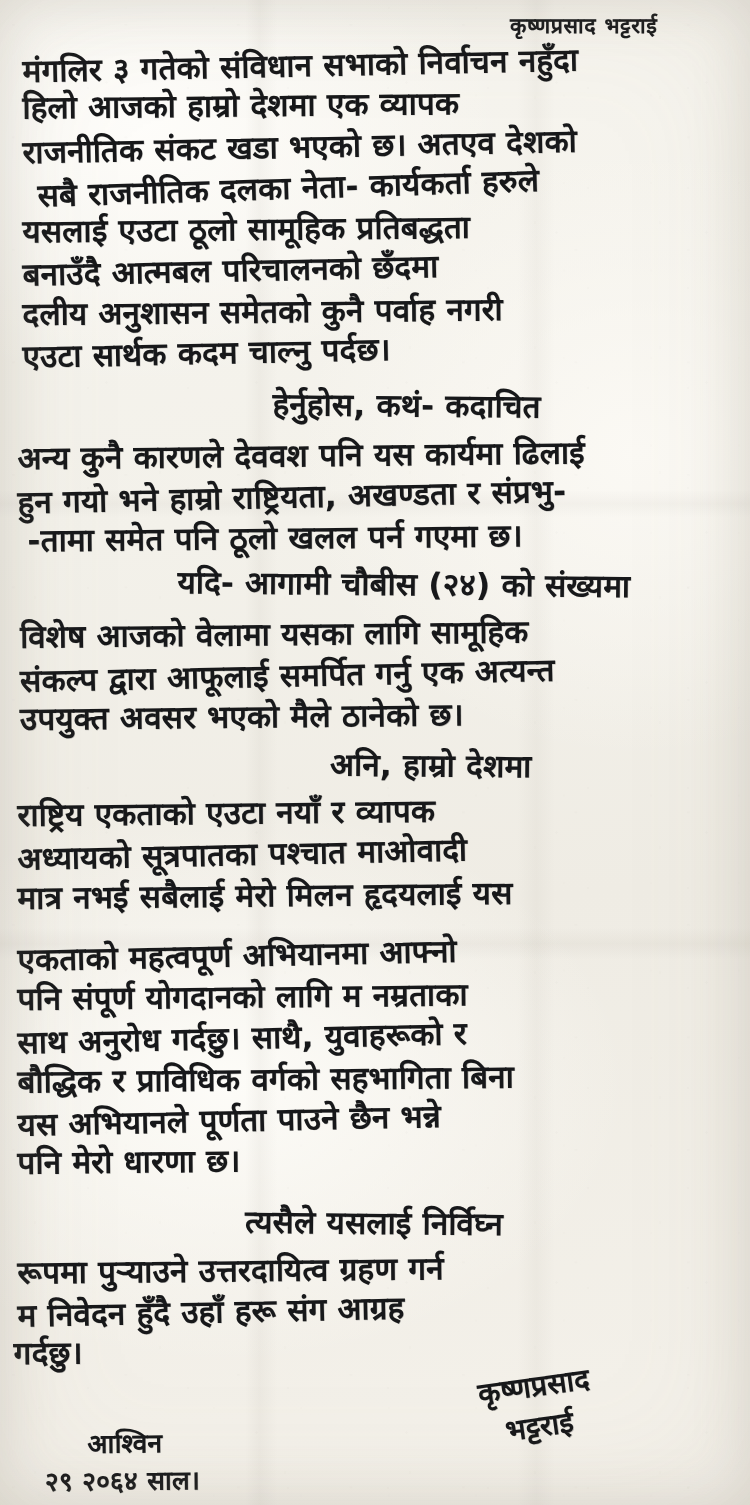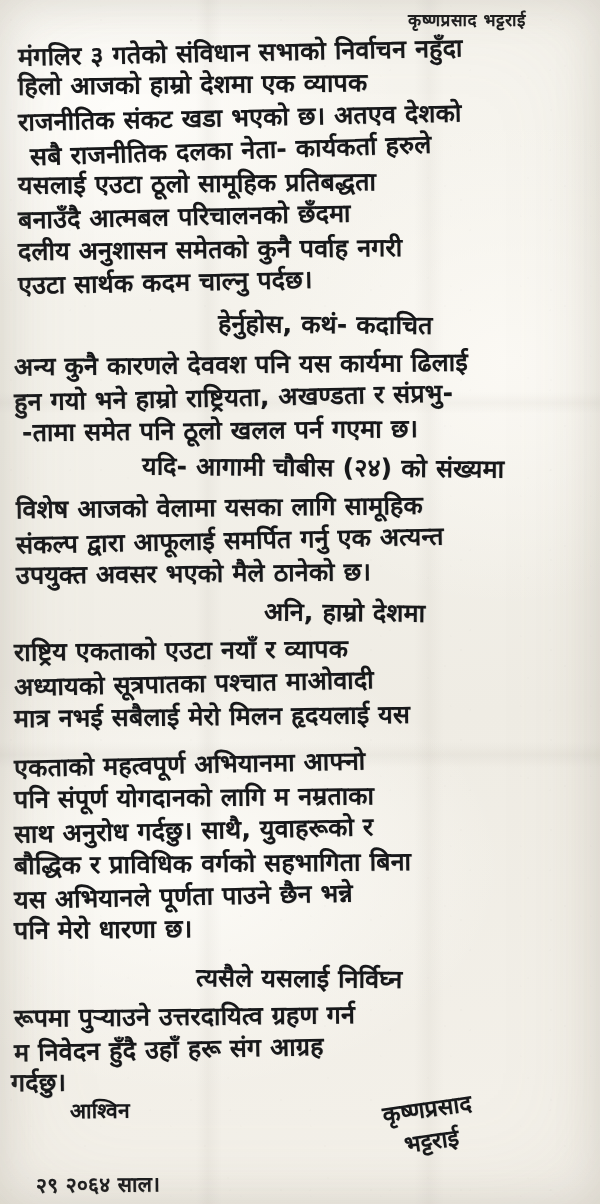--- a/index.html
+++ b/index.html
@@ -141,18 +141,18 @@
 
   <div class="hw line tilt-d" style="left:196px; top:966px;">त्यसैले यसलाई निर्विघ्न</div>
 
   <div class="hw line tilt-b" style="left:14px; top:1004px;">रूपमा पुर्‍याउने उत्तरदायित्व ग्रहण गर्न</div>
   <div class="hw line tilt-a" style="left:14px; top:1037px;">म निवेदन हुँदै उहाँ हरू संग आग्रह</div>
   <div class="hw line tilt-b" style="left:11px; top:1070px;">गर्दछु।</div>
 
   <div class="hw sig-block" style="left:382px; top:1092px;">कृष्णप्रसाद</div>
   <div class="hw sig-block" style="left:404px; top:1124px;">भट्टराई</div>
 
-  <div class="hw small tilt-b" style="left:70px; top:1096px;">आश्विन</div>
+  <div class="hw small tilt-b" style="left:70px; top:1140px;">आश्विन</div>
   <div class="hw small tilt-b" style="left:36px; top:1170px;">२९ २०६४ साल।</div>
 
   <div class="noise"></div>
   <div class="edge-shadow"></div>
 </div>
 
 </body></html>

